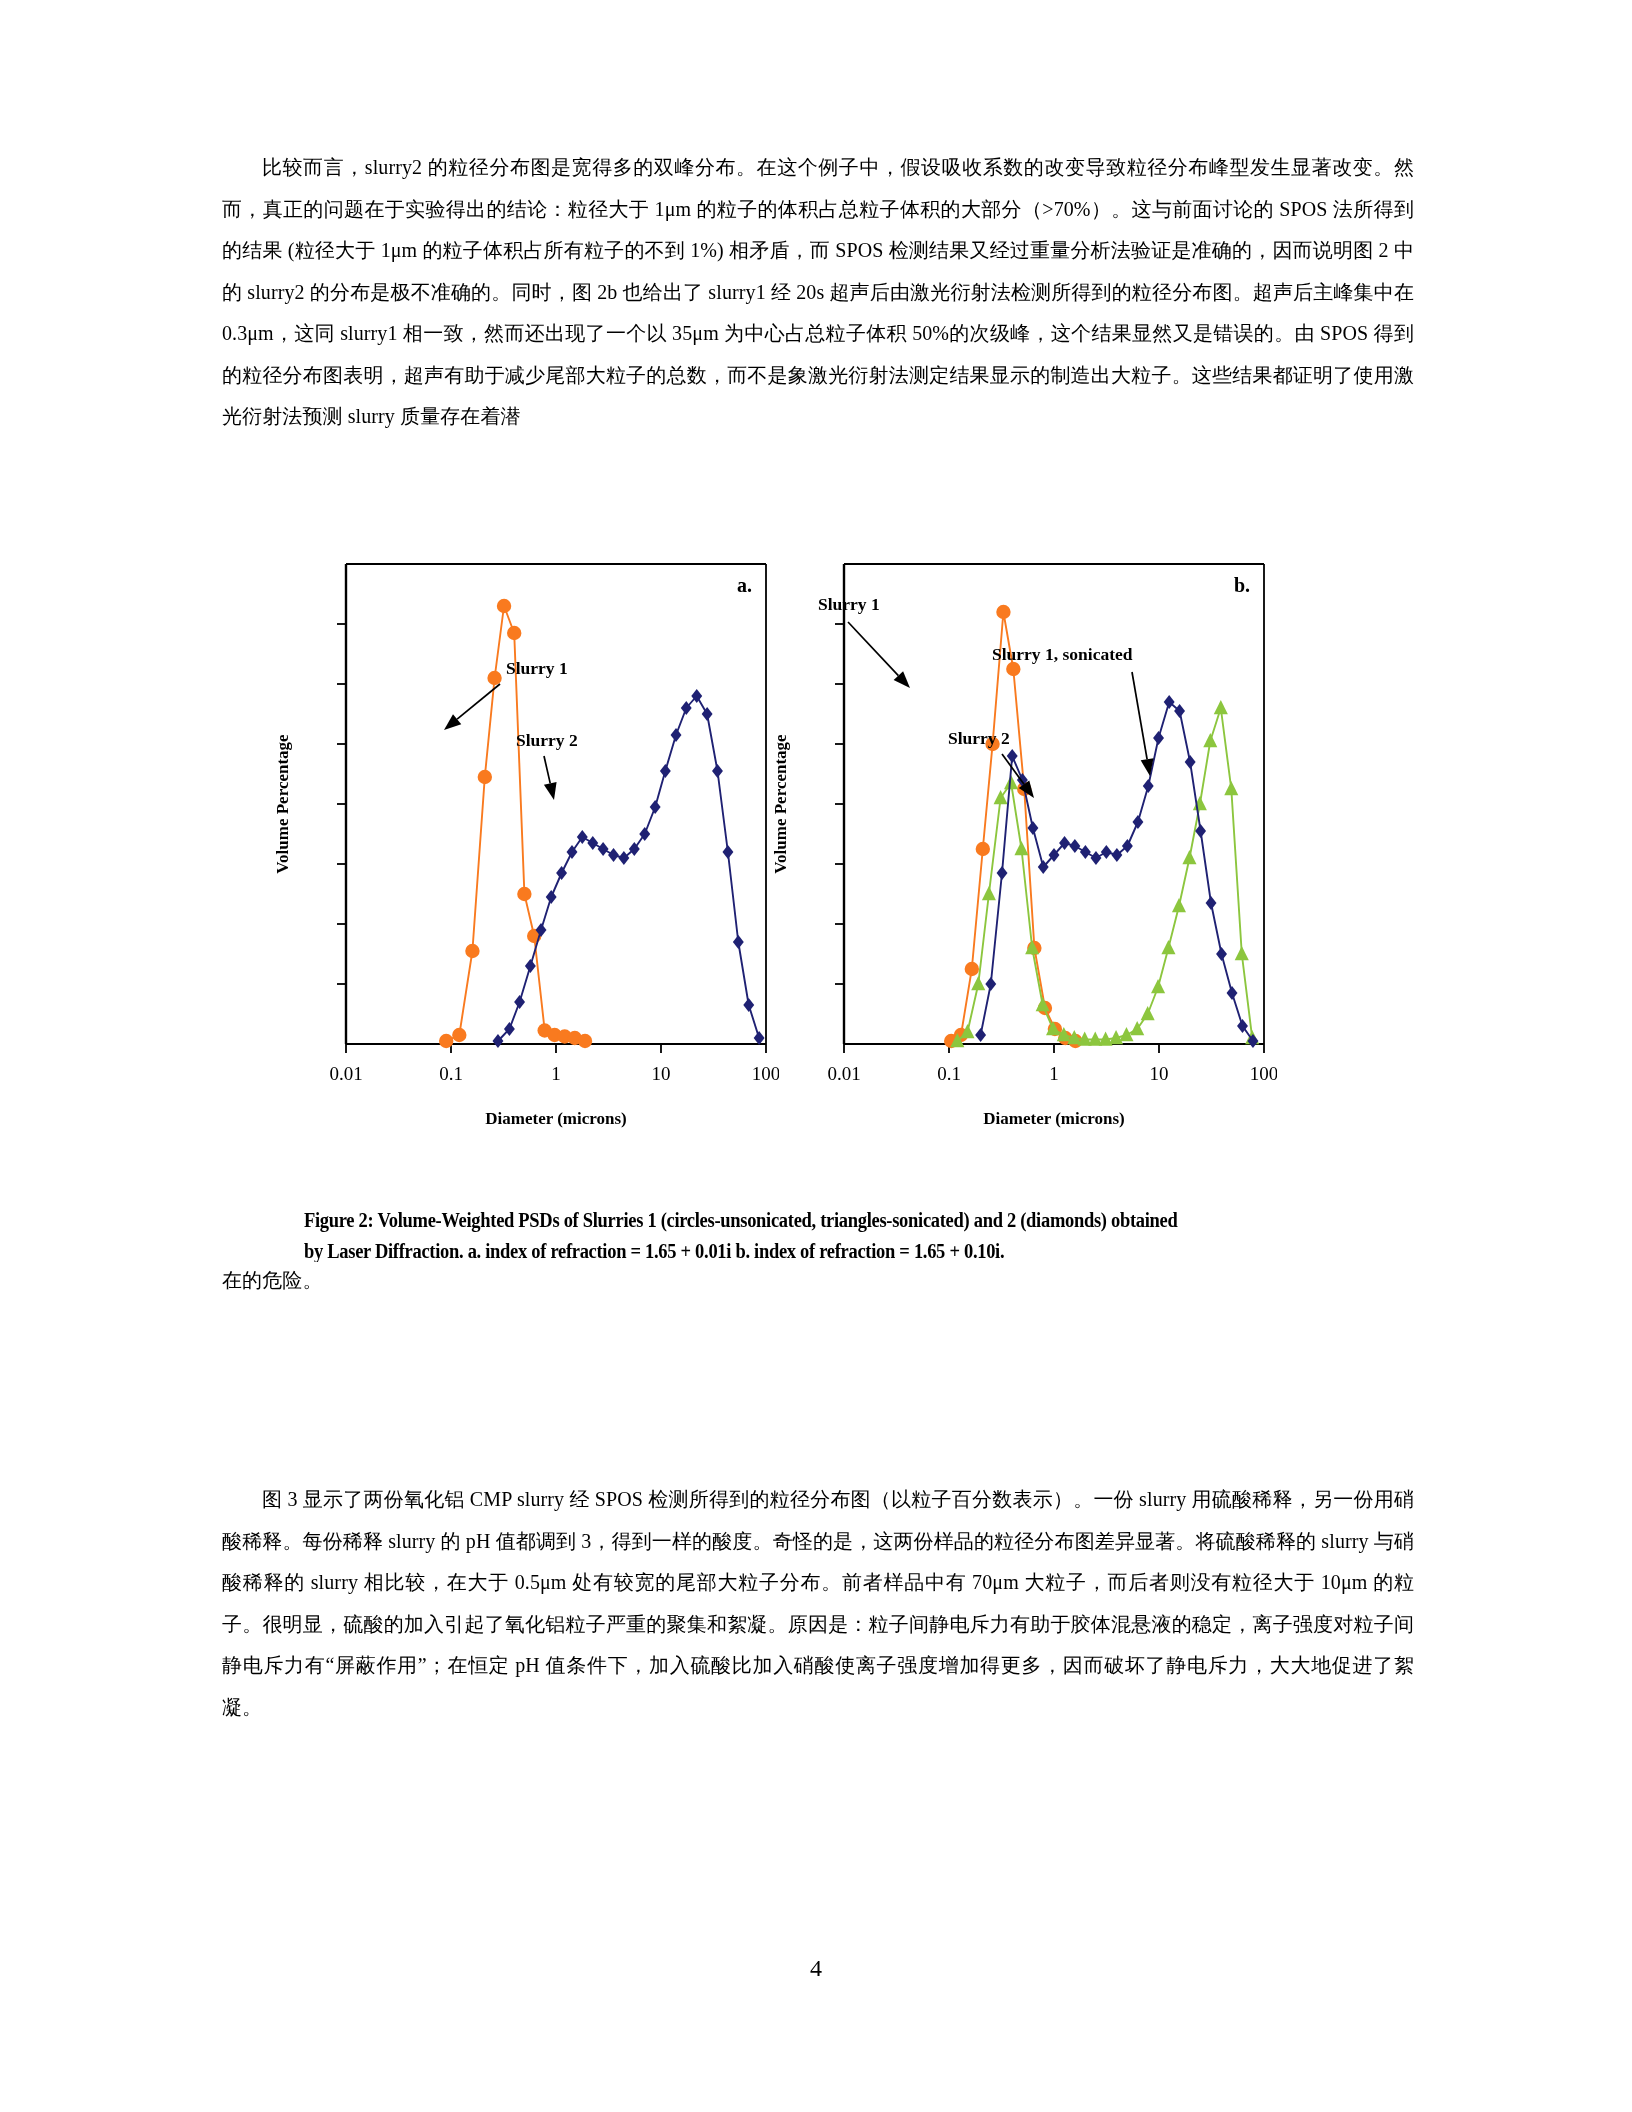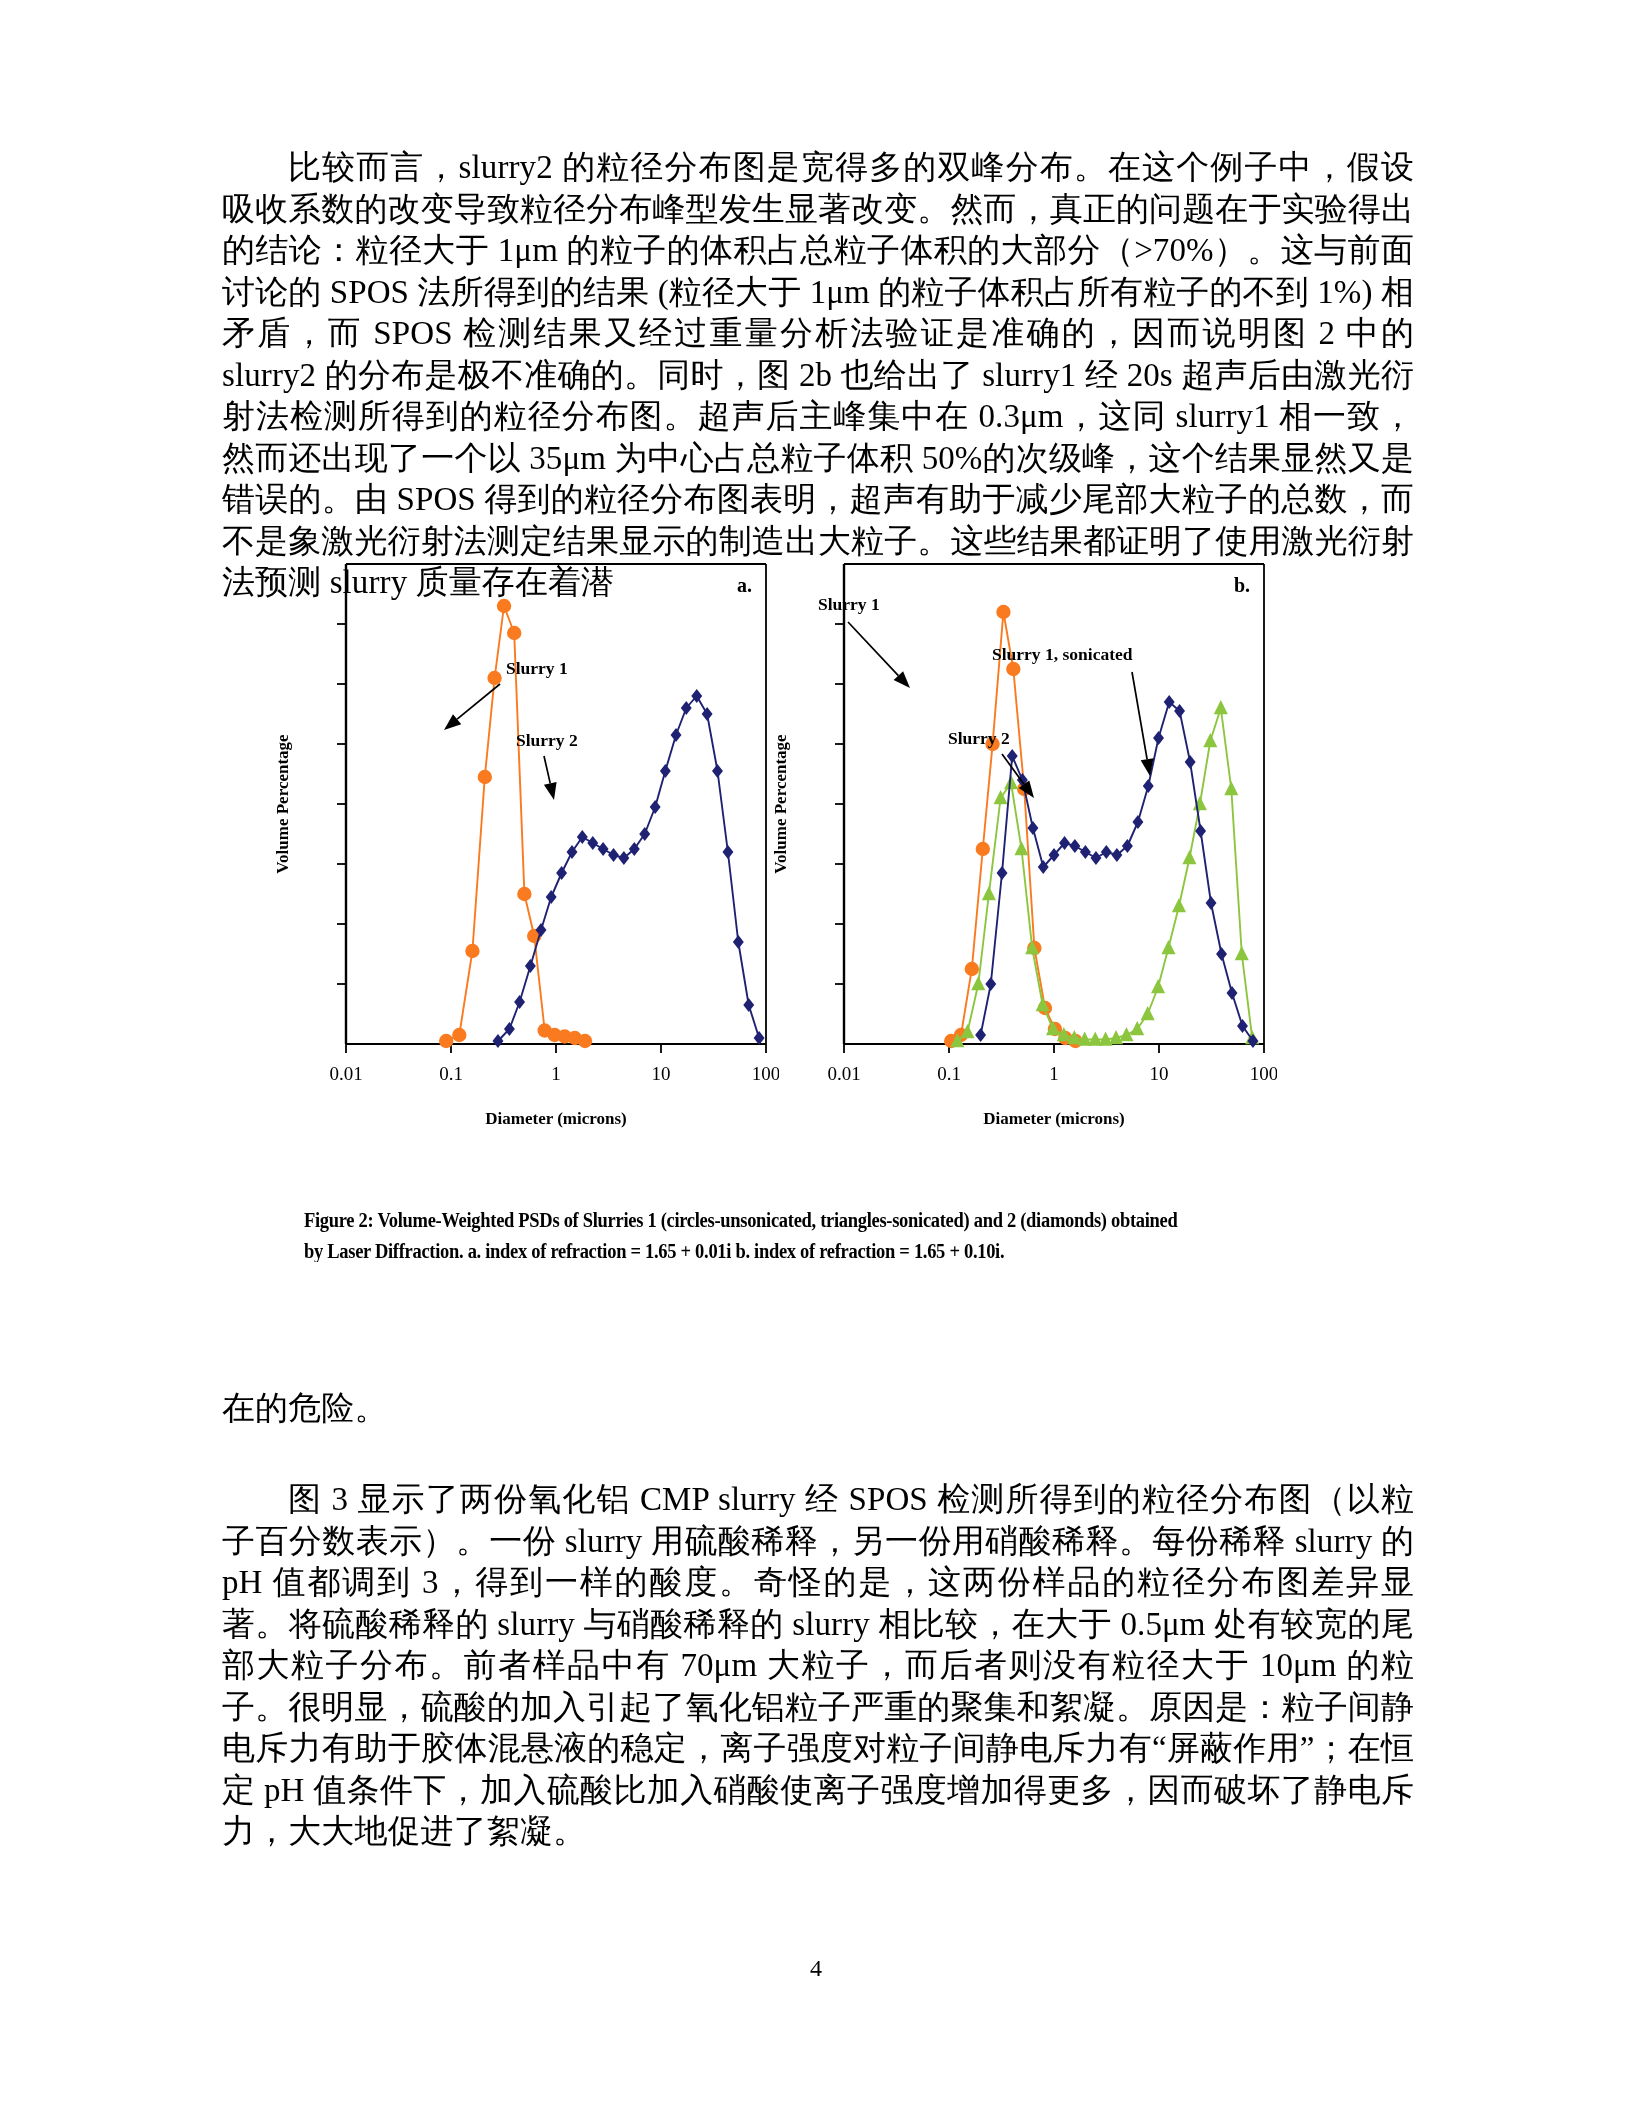--- a/index.html
+++ b/index.html
@@ -20,32 +20,32 @@
     left: 0; top: 0;
     width: 1632px;
     height: 2112px;
     box-sizing: border-box;
     padding: 0;
   }
   .body-text {
     position: absolute;
     left: 222px;
     width: 1192px;
-    font-size: 33px;
+    font-size: 20px;
     line-height: 41.5px;
     text-align: justify;
     text-justify: inter-character;
     letter-spacing: 0.1px;
   }
   .body-text p {
     margin: 0;
     text-indent: 2em;
   }
   #para-1 { top: 147px; }
-  #para-2 { top: 1388px; }
+  #para-2 { top: 1260px; }
   #para-2 p { text-indent: 0; }
   #para-3 { top: 1452px; margin-top: 27px; }
 
   
   #figure-block {
     position: absolute;
     left: 222px;
     top: 548px;
     width: 1192px;
     height: 730px;

